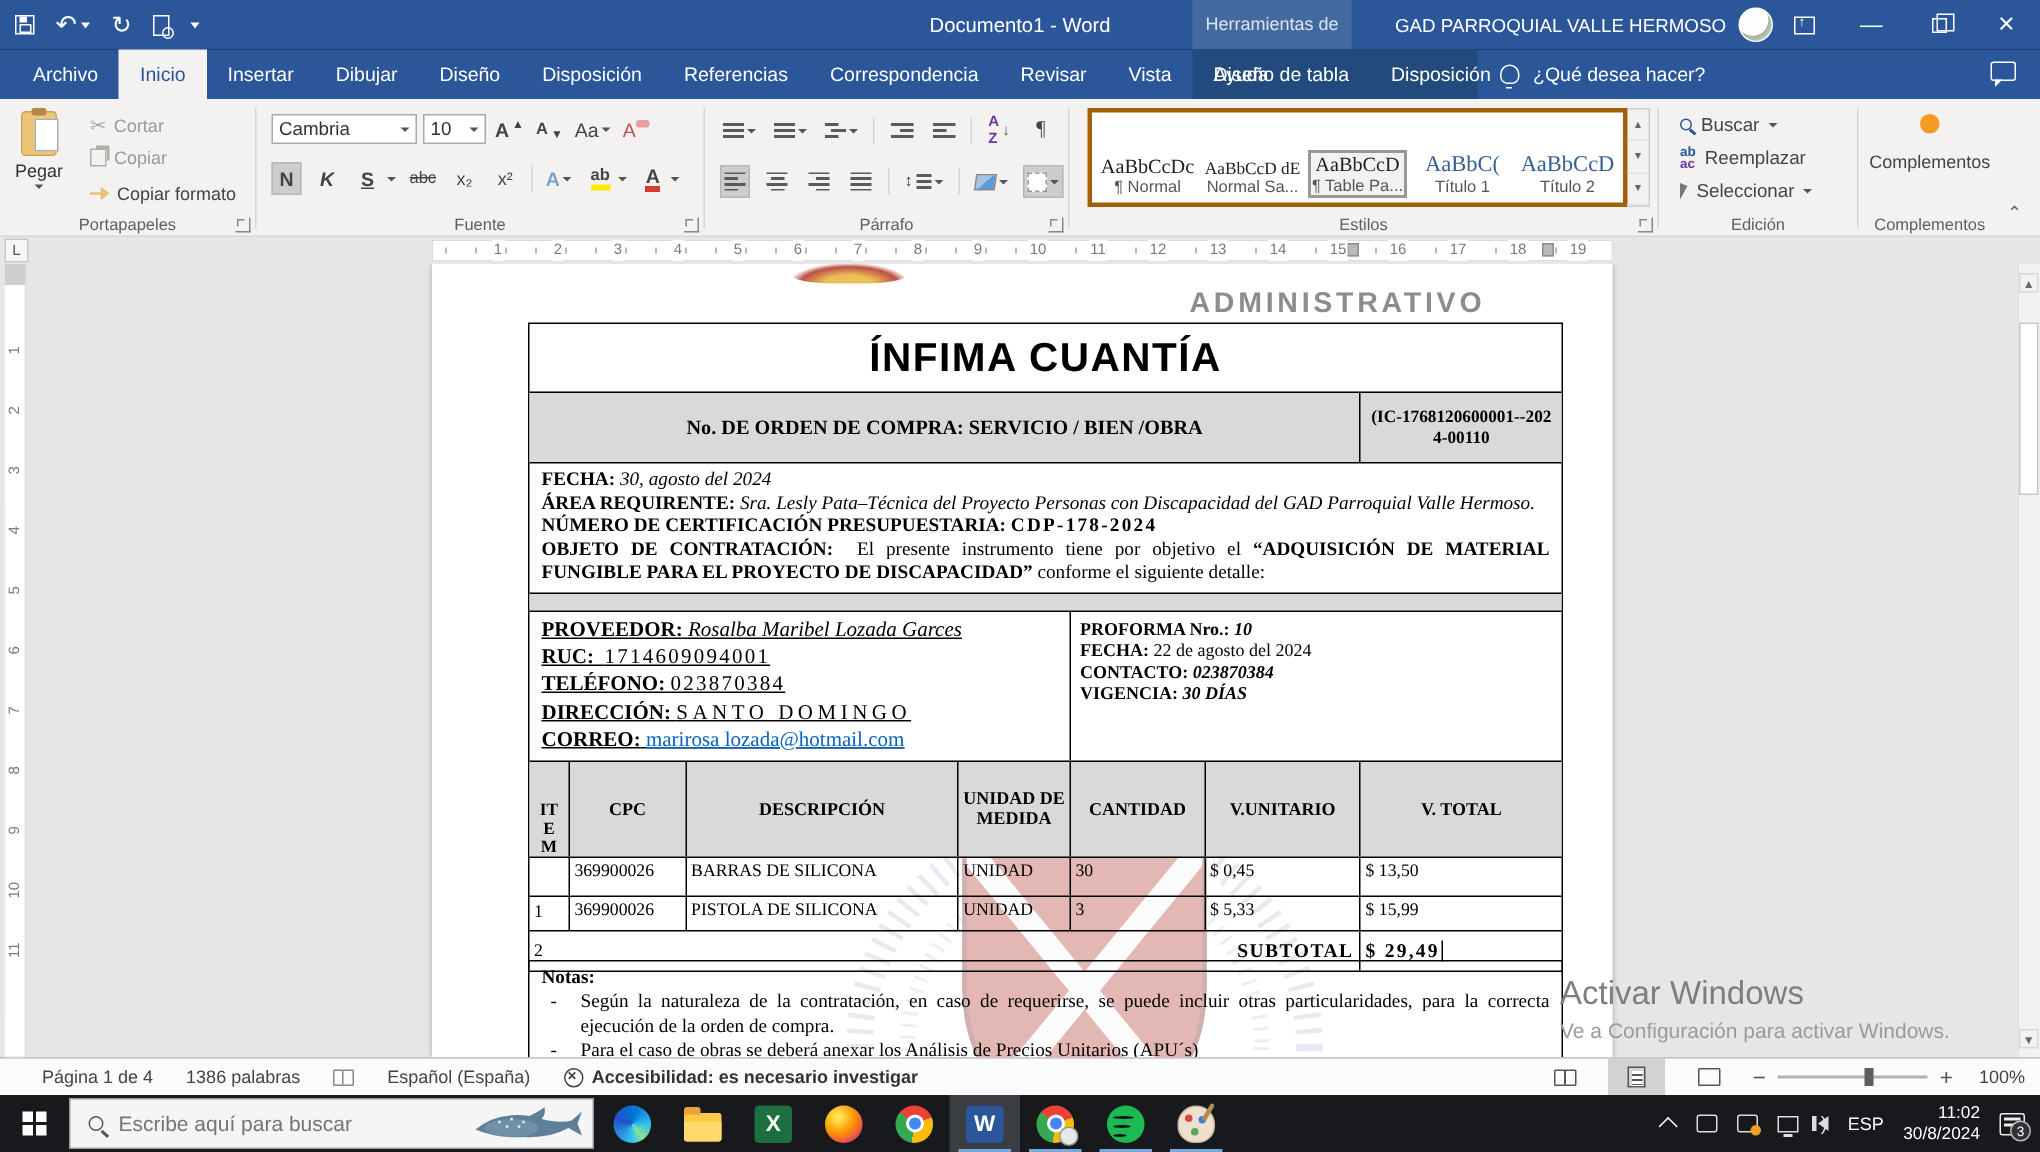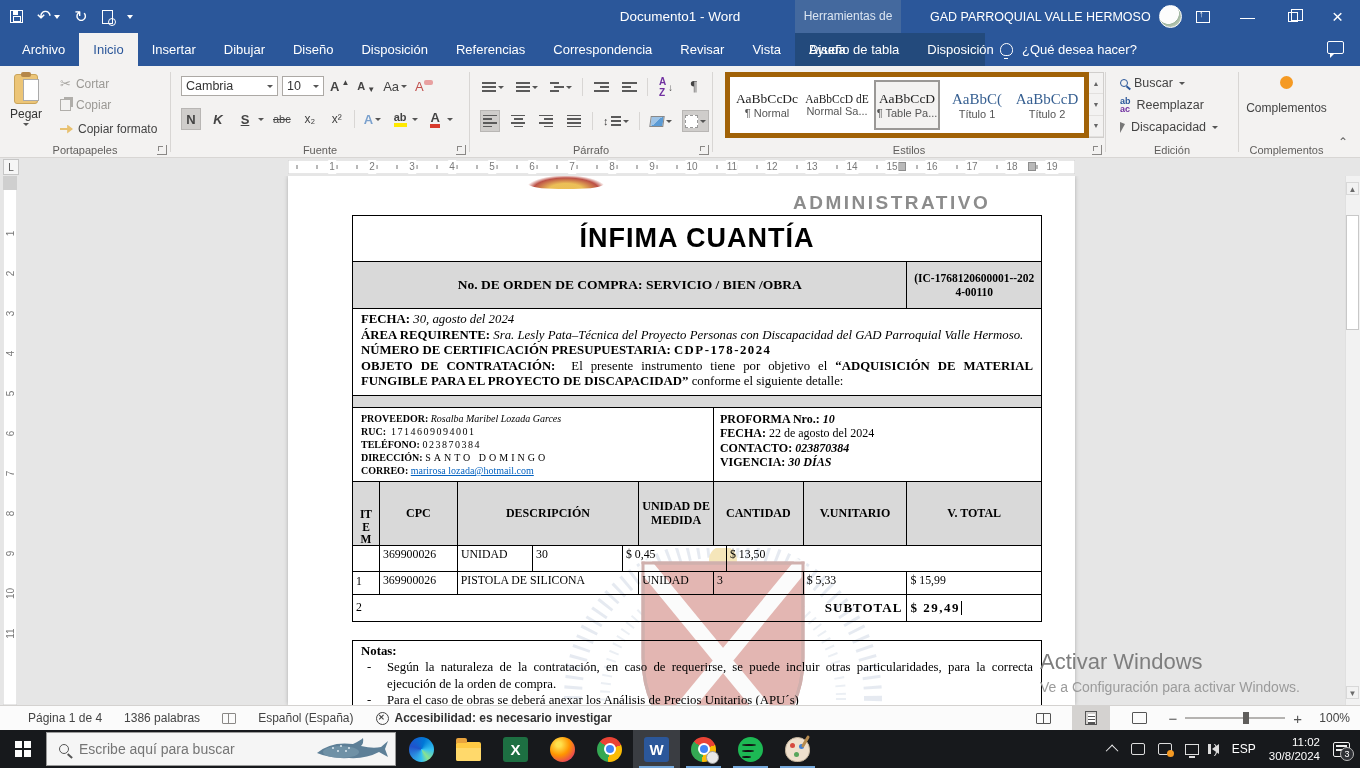--- a/index.html
+++ b/index.html
@@ -52,21 +52,21 @@
   .clipboard-ic:after { content:""; position:absolute; left:8px; top:4px; width:14px; height:20px; background:#fff; border:1px solid #aaa; }
   .smallrow { display:flex; align-items:center; gap:5px; font-size:12px; color:#9b9995; }
   .scis { color:#a8a6a2; font-size:13px; }
   .fmt-brush { width:13px; height:9px; background:#e8c170; clip-path:polygon(0 40%,55% 40%,55% 0,100% 50%,55% 100%,55% 60%,0 60%); }
   .combo { background:#fff; border:1px solid #aca9a5; height:20px; display:flex; align-items:center; justify-content:space-between; padding:0 4px; font-size:12.5px; color:#333; }
   .fbtn { height:22px; min-width:20px; display:flex; align-items:center; justify-content:center; font-size:13px; color:#444; padding:0 2px; gap:2px; }
   .fbtn.on { background:#cfcdcb; border:1px solid #b8b6b4; }
   .ddt { width:0; height:0; border-left:3px solid transparent; border-right:3px solid transparent; border-top:3.5px solid #555; }
   .lines-ic { display:inline-block; }
   .lines-ic i { display:block; height:1.6px; background:#5a5a5a; margin:2.2px 0; }
-  .styles-box { display:flex; gap:4px; background:#fff; border:5px solid #a16207; padding:3px 4px; height:66px; }
+  .styles-box { display:flex; gap:4px; background:#fff; border:3px solid #a16207; padding:3px 4px; height:66px;align-items:flex-end; }
   .stychip { width:66px; display:flex; flex-direction:column; align-items:center; justify-content:center; font-size:11px; color:#555; border:1px solid transparent; }
   .stychip .samp { font-family:"Liberation Serif", serif; font-size:13.5px; color:#222; white-space:nowrap; overflow:hidden; }
   .stychip.blue .samp { color:#365f91; font-size:15px; }
   .stychip.sel { border:2px solid #9a9896; background:#f3f2f1; }
   .styscroll { width:15px; height:66px; border:1px solid #d0cecc; border-left:none; display:flex; flex-direction:column; }
   .styscroll div { flex:1; display:flex; align-items:center; justify-content:center; font-size:7px; color:#666; border-bottom:1px solid #e2e0de; }
   .edrow { display:flex; align-items:center; gap:6px; font-size:12.5px; color:#444; height:22px; }
   .mag-ic { width:8px; height:8px; border:1.6px solid #2b579a; border-radius:50%; position:relative; }
   .mag-ic:after { content:""; position:absolute; right:-4px; bottom:-3px; width:5px; height:1.6px; background:#2b579a; transform:rotate(40deg); }
   .cursor-ic { width:0; height:0; border-left:5px solid #777; border-bottom:9px solid transparent; border-top:2px solid transparent; }
@@ -100,21 +100,21 @@
   .titlerow { height:45px; display:flex; align-items:center; justify-content:center; }
   .bigtitle { font-family:"Liberation Sans", sans-serif; font-weight:800; font-size:27px; letter-spacing:1px; }
   .orderrow { height:47px; }
   .ordercell { width:555px; display:flex; align-items:center; justify-content:center; text-align:center; font-weight:bold; font-size:13.5px; padding:0 90px; }
   .icell { width:135px; display:flex; align-items:center; justify-content:center; text-align:center; font-weight:bold; font-size:11.5px; line-height:1.25; padding:0 6px; word-break:break-all; }
   .detailsrow { display:block; padding:3px 8px 5px 8px; font-size:12.8px; line-height:1.22; }
   .detailsrow p { margin:0; text-align:justify; }
   .b { font-weight:bold; } .i { font-style:italic; }
   .sep-row { height:12px; }
   .provrow { }
-  .provcell { width:361px; padding:4px 8px; font-size:10px; line-height:1.3; }
+  .provcell { width:361px; padding:4px 8px; font-size:14px; line-height:1.3;text-decoration:underline; }
   .profcell { width:329px; padding:4px 6px; font-size:12px; line-height:1.2; }
   .link { color:#0563c1; text-decoration:underline; }
   .sp1 { letter-spacing:1.5px; } .sp2 { letter-spacing:3px; }
 
   .itemshead { height:64px; }
   .ithcell { display:flex; align-items:center; justify-content:center; text-align:center; font-weight:bold; font-size:12px; line-height:1.15; padding:2px; }
   .c-item { width:26px;margin-top:27px; } .c-cpc { width:78px; } .c-desc { width:182px; } .c-uni { width:75px; } .c-cant { width:90px; } .c-vu { width:104px; } .c-vt { width:135px; }
   .itemcell-stack { word-break:break-all; font-size:11.5px; line-height:1.1; padding:2px 6px; }
   .idrow1 { height:26px; } .idrow2 { height:23px; }
   .idcell { font-size:11.8px; padding:1px 3px; display:flex; align-items:flex-start; }
@@ -496,21 +496,21 @@
             <span class="mag-ic"></span>
             <span>Buscar</span>
             <span class="ddt"></span>
           </div>
         <div class="edrow">
             <span style="font-size:9px;color:#2b579a;font-weight:bold;line-height:.9;">ab<br><span style="color:#7030a0;">ac</span></span>
             <span>Reemplazar</span>
           </div>
         <div class="edrow">
             <span class="cursor-ic"></span>
-            <span>Discapacidad</span>
+            <span>Seleccionar</span>
             <span class="ddt"></span>
           </div>
       </div>
       <div class="glabel">Edición</div>
     </div>
     <span class="gsep" style="left:1238px;"></span>
 
     <div class="rgroup" style="left:1239px; width:95px;">
       <div style="position:absolute; left:0; right:0; top:10px; display:flex; flex-direction:column; align-items:center; gap:12px;">
         <span class="orange-dot"></span>
@@ -618,20 +618,21 @@
           <div class="tcell ithcell c-cpc">CPC</div>
           <div class="tcell ithcell c-desc">DESCRIPCIÓN</div>
           <div class="tcell ithcell c-uni">UNIDAD DE MEDIDA</div>
           <div class="tcell ithcell c-cant">CANTIDAD</div>
           <div class="tcell ithcell c-vu">V.UNITARIO</div>
           <div class="tcell ithcell c-vt">V. TOTAL</div>
         </div>
         <div class="trow idrow1">
           <div class="tcell idcell c-item">1</div>
           <div class="tcell idcell c-cpc">369900026</div>
+          <div class="tcell idcell c-desc">BARRAS  DE SILICONA</div>
           <div class="tcell idcell c-uni">UNIDAD</div>
           <div class="tcell idcell c-cant">30</div>
           <div class="tcell idcell c-vu">$ 0,45</div>
           <div class="tcell idcell c-vt">$ 13,50</div>
         </div>
         <div class="trow idrow2">
           <div class="tcell idcell c-item">2</div>
           <div class="tcell idcell c-cpc">369900026</div>
           <div class="tcell idcell c-desc">PISTOLA  DE SILICONA</div>
           <div class="tcell idcell c-uni">UNIDAD</div>

